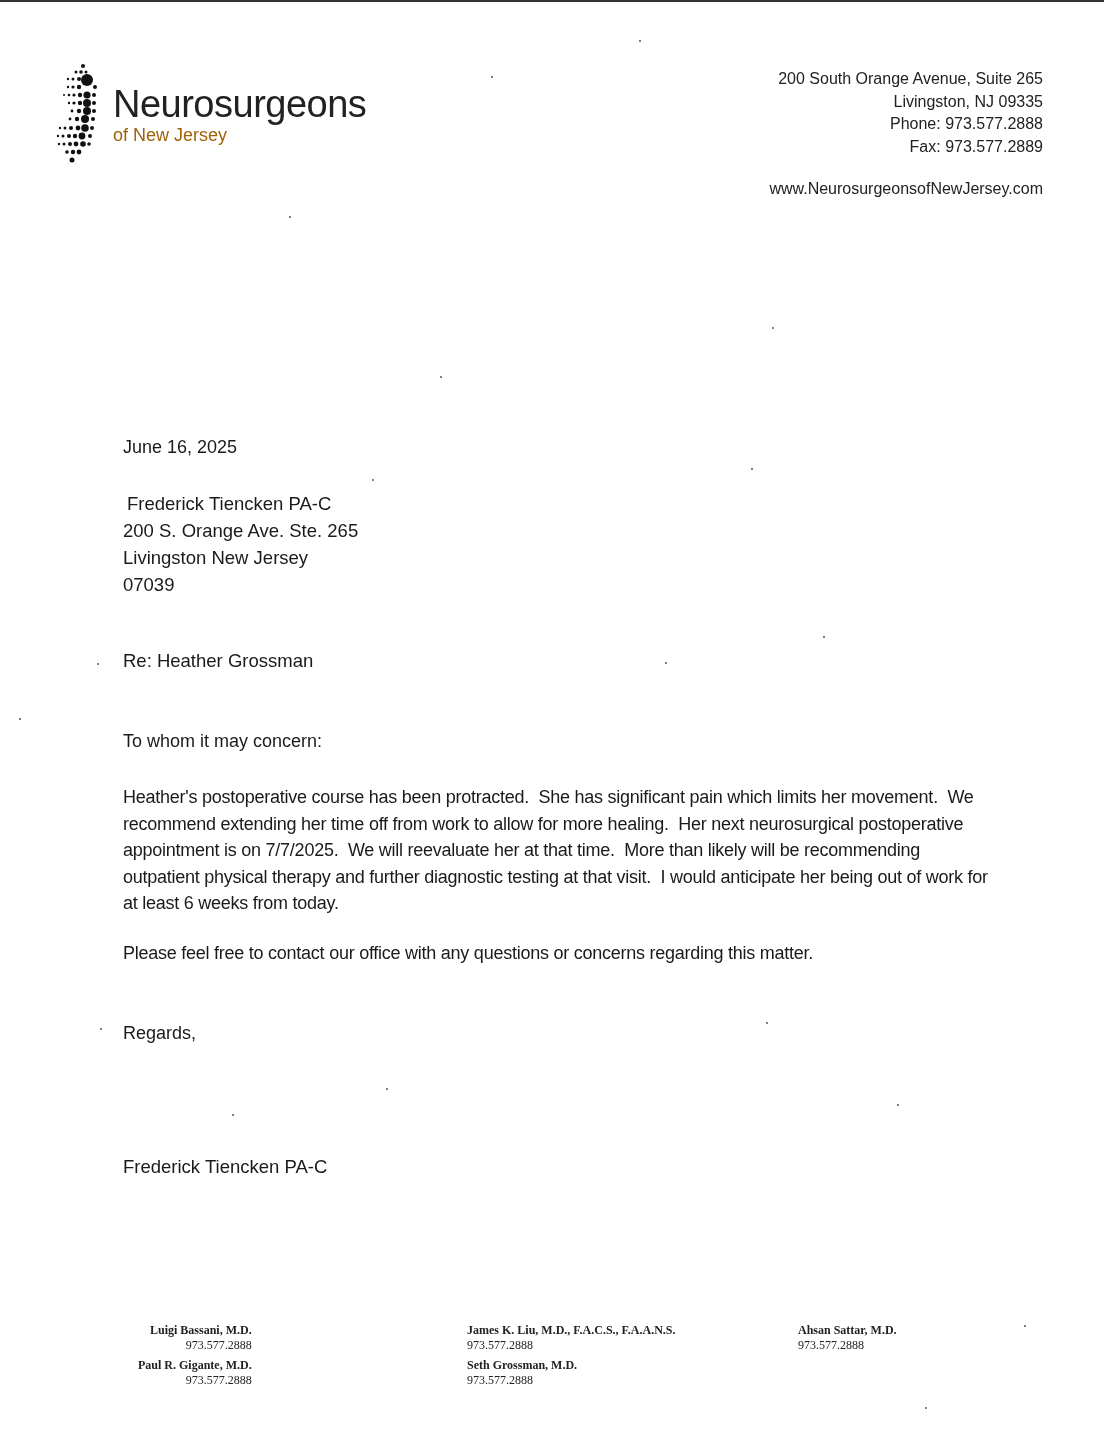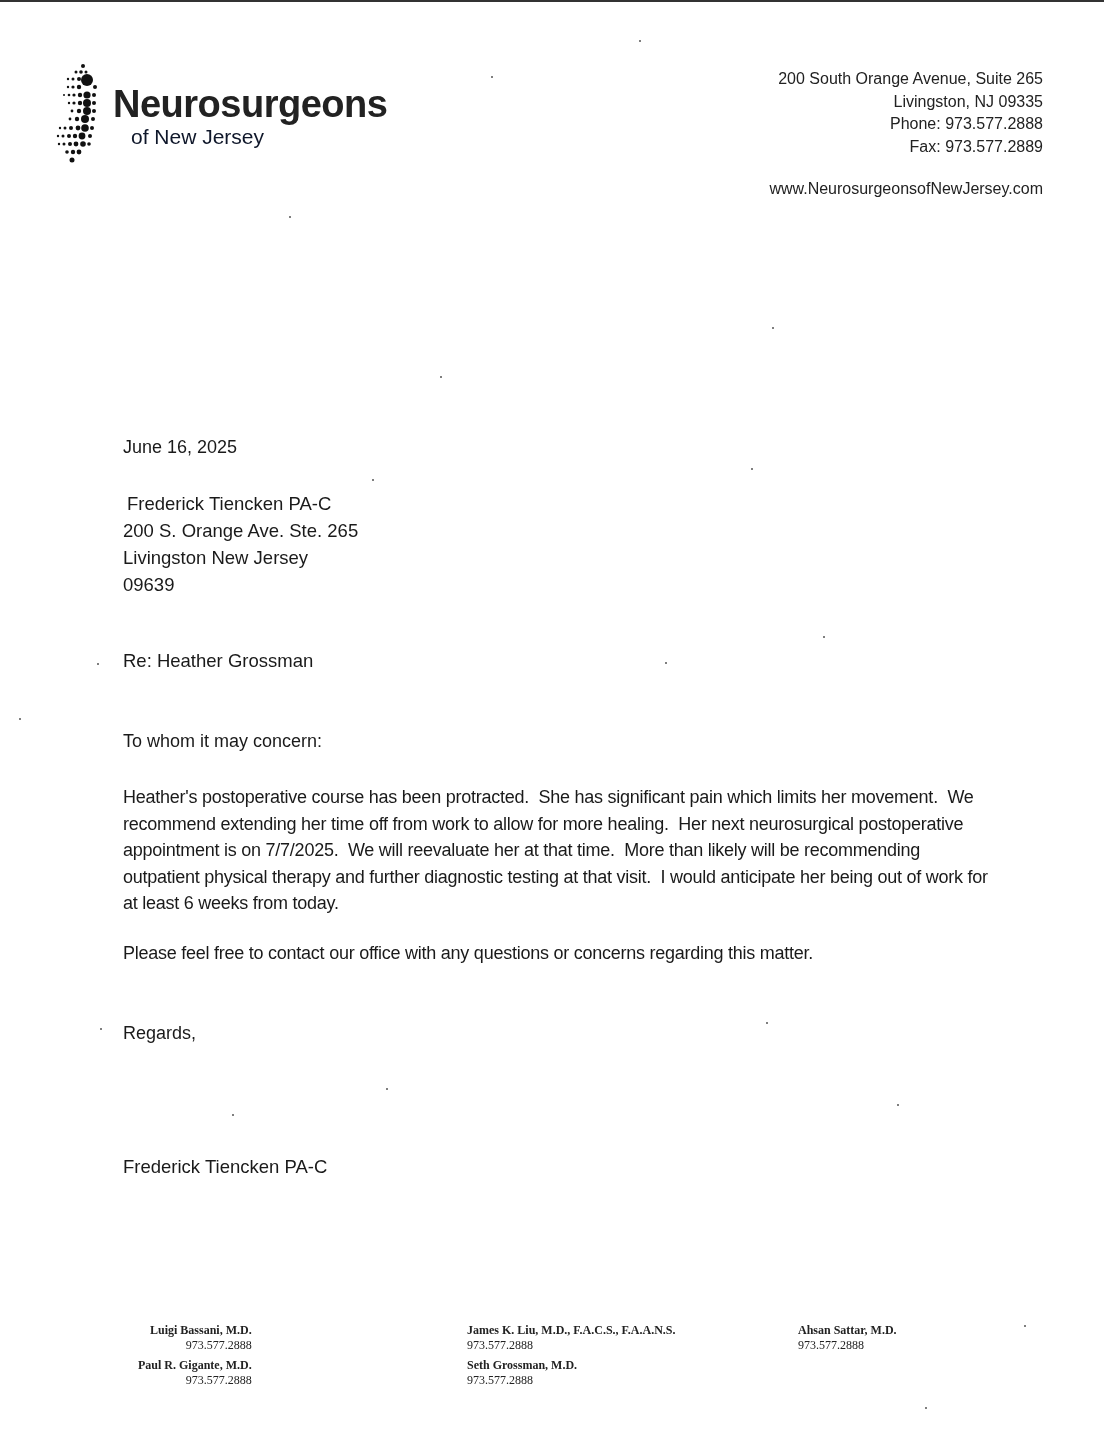--- a/index.html
+++ b/index.html
@@ -3,22 +3,22 @@
   <meta charset="utf-8">
   <style>
     html, body { margin: 0; padding: 0; background: #ffffff; }
     body {
       width: 1104px; height: 1441px; position: relative; overflow: hidden;
       font-family: "Liberation Sans", sans-serif; color: #1a1a1a;
     }
     .topline { position: absolute; left: 0; top: 0; width: 1104px; height: 2px; background: #333; }
     .logo { position: absolute; left: 55px; top: 63px; width: 320px; height: 110px; }
     .logo svg { position: absolute; left: 0; top: 0; }
-    .logo-title { position: absolute; left: 58px; top: 20px; font-size: 38px; letter-spacing: -0.5px; color: #222; font-weight: bold; }
-    .logo-sub { position: absolute; left: 58px; top: 62px; font-size: 21px; color: #0f172a; margin-left: 18px; }
+    .logo-title { position: absolute; left: 58px; top: 20px; font-size: 38px; letter-spacing: -0.5px; color: #222; font-weight: normal; }
+    .logo-sub { position: absolute; left: 58px; top: 62px; font-size: 18px; color: #a16207; }
     .addr { position: absolute; right: 61px; top: 68px; text-align: right; font-size: 16px; line-height: 22.5px; color: #222; }
     .addr .web { margin-top: 20px; }
     .date { position: absolute; left: 123px; top: 437px; font-size: 18px; }
     .recipient { position: absolute; left: 123px; top: 490px; font-size: 18.5px; line-height: 27px; }
     .recipient .first { padding-left: 4px; }
     .re { position: absolute; left: 123px; top: 650px; font-size: 18.5px; }
     .salutation { position: absolute; left: 123px; top: 731px; font-size: 18px; }
     .body-para { position: absolute; left: 123px; top: 784px; width: 870px; font-size: 18px; line-height: 26.5px; letter-spacing: -0.25px; }
     .closing-para { position: absolute; left: 123px; top: 943px; font-size: 18px; letter-spacing: -0.25px; }
     .regards { position: absolute; left: 123px; top: 1023px; font-size: 18px; }
@@ -103,21 +103,21 @@
   <div>Fax: 973.577.2889</div>
   <div class="web">www.NeurosurgeonsofNewJersey.com</div>
 </div>
 
 <div class="date">June 16, 2025</div>
 
 <div class="recipient">
   <div class="first">Frederick Tiencken PA-C</div>
   <div>200 S. Orange Ave. Ste. 265</div>
   <div>Livingston New Jersey</div>
-  <div>09639</div>
+  <div>07039</div>
 </div>
 
 <div class="re">Re: Heather Grossman</div>
 
 <div class="salutation">To whom it may concern:</div>
 
 <div class="body-para" style="white-space: pre-wrap;">Heather's postoperative course has been protracted.  She has significant pain which limits her movement.  We recommend extending her time off from work to allow for more healing.  Her next neurosurgical postoperative appointment is on 7/7/2025.  We will reevaluate her at that time.  More than likely will be recommending outpatient physical therapy and further diagnostic testing at that visit.  I would anticipate her being out of work for at least 6 weeks from today.</div>
 
 <div class="closing-para">Please feel free to contact our office with any questions or concerns regarding this matter.</div>
 

